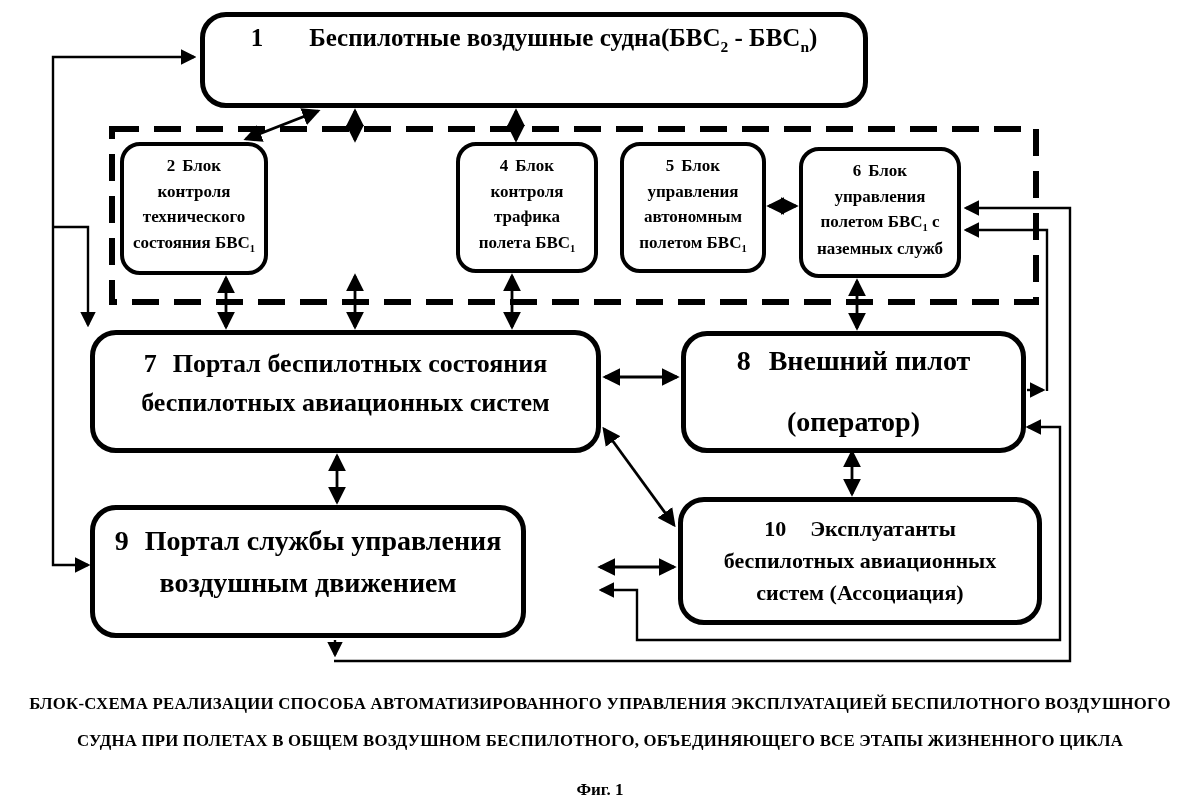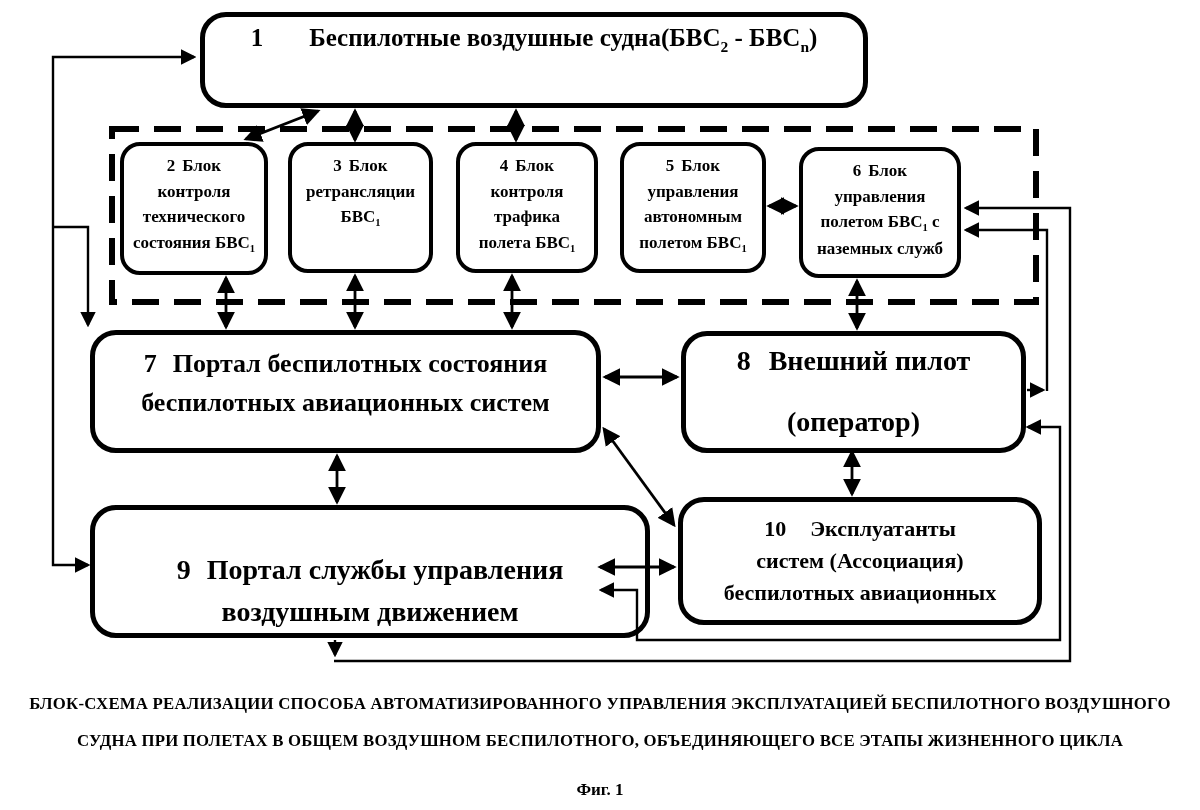--- a/index.html
+++ b/index.html
@@ -28,21 +28,21 @@
   #b4{left:456px;top:142px;width:142px;height:131px;}
   #b5{left:620px;top:142px;width:146px;height:131px;}
   #b6{left:799px;top:147px;width:162px;height:131px;padding-left:6px;padding-right:6px;}
 
   
   .wide{border-width:5px;border-radius:26px;display:flex;flex-direction:column;align-items:center;}
   #b7{left:90px;top:330px;width:511px;height:123px;font-size:26px;line-height:1.5;padding-top:9px;}
   #b7 .num{margin-right:16px;}
   #b8{left:681px;top:331px;width:345px;height:122px;font-size:28px;line-height:1.45;justify-content:center;gap:20px;}
   #b8 .num{margin-right:18px;}
-  #b9{left:90px;top:505px;width:560px;height:133px;font-size:28px;line-height:1.5;padding-top:10px;justify-content:flex-end;}
+  #b9{left:90px;top:505px;width:436px;height:133px;font-size:28px;line-height:1.5;padding-top:10px;}
   #b9 .num{margin-right:16px;}
   #b10{left:678px;top:497px;width:364px;height:128px;font-size:22px;line-height:1.45;justify-content:center;}
   #b10 .num{margin-right:24px;margin-top:29px;}
 
   
   svg.wires{position:absolute;left:0;top:0;z-index:2;pointer-events:none;}
   .wire{stroke:#000;fill:none;stroke-width:2.4px;}
   .wire.thick{stroke-width:2.8px;}
   .dashed-box{stroke:#000;fill:none;stroke-width:6px;stroke-dasharray:27 15;}
 
@@ -59,21 +59,20 @@
 
 <div id="diagram">
 
   <div class="block" id="b1">
     <div><span class="num">1</span><span>Беспилотные воздушные судна</span></div>
     <div><span>(БВС</span><sub>2</sub><span> - БВС</span><sub>n</sub><span>)</span></div>
   </div>
 
   <div class="block small" id="b2"><span class="num">2</span><span>Блок контроля технического состояния БВС</span><sub>1</sub><span></span></div>
 
-  <div class="block small" id="b3"><span class="num">3</span><span>Блок ретрансляции БВС</span><sub>1</sub><span></span></div>
 
   <div class="block small" id="b4"><span class="num">4</span><span>Блок контроля трафика полета БВС</span><sub>1</sub><span></span></div>
 
   <div class="block small" id="b5"><span class="num">5</span><span>Блок управления автономным полетом БВС</span><sub>1</sub><span></span></div>
 
   <div class="block small" id="b6"><span class="num">6</span><span>Блок управления полетом БВС</span><sub>1</sub><span> с наземных служб</span></div>
 
   <div class="block wide" id="b7">
     <div><span class="num">7</span><span>Портал беспилотных состояния</span></div>
     <div>беспилотных авиационных систем</div>
@@ -84,22 +83,22 @@
     <div>(оператор)</div>
   </div>
 
   <div class="block wide" id="b9">
     <div><span class="num">9</span><span>Портал службы управления</span></div>
     <div>воздушным движением</div>
   </div>
 
   <div class="block wide" id="b10">
     <div><span class="num">10</span><span>Эксплуатанты</span></div>
+    <div>беспилотных авиационных</div>
     <div>систем (Ассоциация)</div>
-    <div>беспилотных авиационных</div>
   </div>
 
   <svg class="wires" width="1200" height="810" viewBox="0 0 1200 810">
     <defs>
       <marker id="ah" viewBox="0 0 10 10" refX="8.5" refY="5" markerWidth="6.5" markerHeight="6.5" orient="auto-start-reverse" markerUnits="strokeWidth">
         <path d="M0,0 L10,5 L0,10 z" fill="#000"></path>
       </marker>
     </defs>
 
     <rect class="dashed-box" x="112" y="129" width="924" height="173"></rect>

